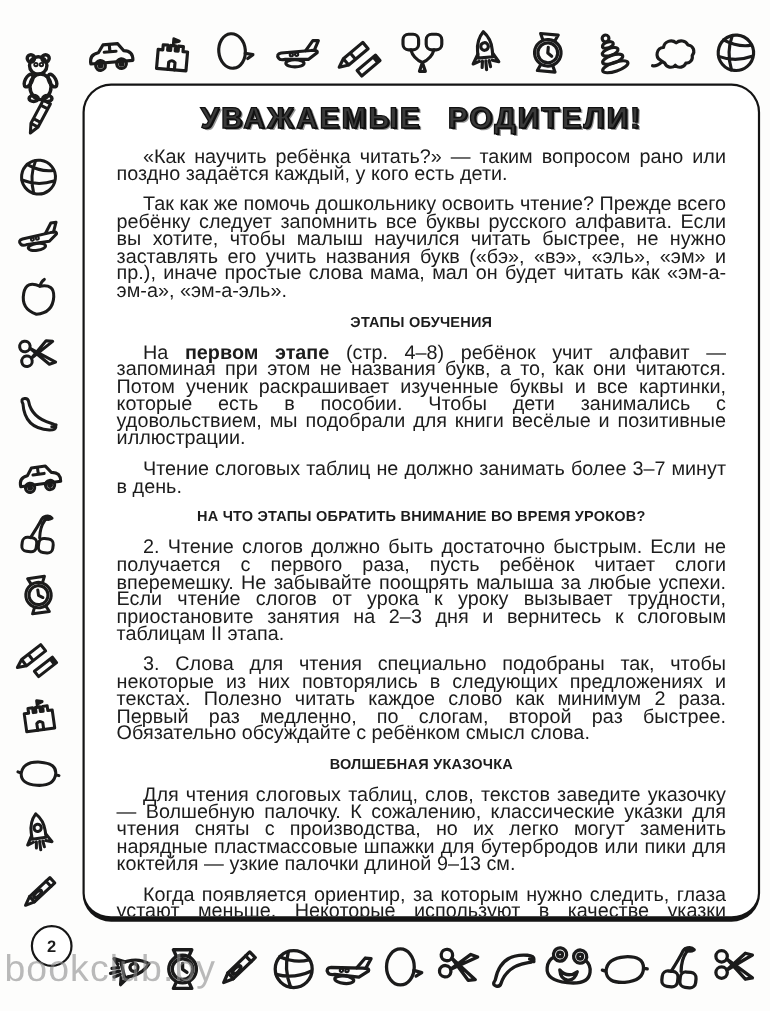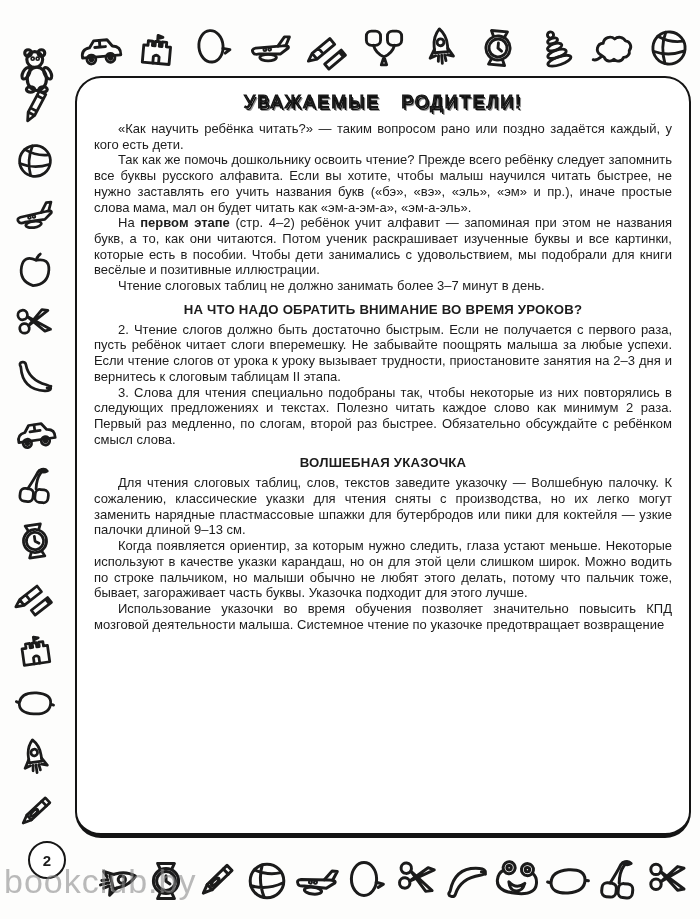--- a/index.html
+++ b/index.html
@@ -36,27 +36,27 @@
     position:absolute;left:4px;top:862px;font-size:34px;color:rgba(140,140,140,0.6);
     letter-spacing:1px;z-index:5;
   }
   
   .frame{
     position:absolute;left:75px;top:76px;width:616px;height:762px;box-sizing:border-box;
     border:2.5px solid #141414;border-bottom-width:5px;border-radius:26px;
     background:#fff;padding:12px 17px 0 17px;overflow:hidden;
   }
   .doc-title{
-    text-align:center;font-size:18px;font-weight:400;letter-spacing:2px;word-spacing:14px;
+    text-align:center;font-size:27px;font-weight:700;letter-spacing:2px;word-spacing:14px;
     margin:2px 0 8px 0;color:#3a3a3a;
     -webkit-text-stroke:1.2px #111;
     text-shadow:1.5px 1.5px 0 #111, 2.5px 2.5px 0 #9a9a9a;
   }
   .content p{
-    margin:0;font-size:13px;line-height:15.7px;text-align:justify;text-indent:24px;
+    margin:12px;font-size:18px;line-height:15.7px;text-align:justify;text-indent:24px;
   }
   .content h2{
     margin:8px 0 4px 0;font-size:13.2px;line-height:16px;text-align:center;
     font-weight:bold;letter-spacing:0.2px;
   }
   .content b{font-weight:bold;}
 </style>
 </head>
 <body>
 
@@ -356,23 +356,24 @@
         <path d="M8.4 12.4 L20 5.6 l-3.2 -0.8 z"></path>
       </svg>
     </span>
   </div>
 
 <div class="frame">
   <h1 class="doc-title">УВАЖАЕМЫЕ РОДИТЕЛИ!</h1>
   <div class="content">
       <p><span>«Как научить ребёнка читать?» — таким вопросом рано или поздно задаётся каждый, у кого есть дети.</span></p>
       <p><span>Так как же помочь дошкольнику освоить чтение? Прежде всего ребёнку следует запомнить все буквы русского алфавита. Если вы хотите, чтобы малыш научился читать быстрее, не нужно заставлять его учить названия букв («бэ», «вэ», «эль», «эм» и пр.), иначе простые слова мама, мал он будет читать как «эм-а-эм-а», «эм-а-эль».</span></p>
-      <p><span>На </span><b>первом этапе</b><span> (стр. 4–2) ребёнок учит алфавит — запоминая при этом не названия букв, а то, как они читаются. Потом ученик раскрашивает изученные буквы и все картинки, которые есть в пособии. Чтобы дети занимались с удовольствием, мы подобрали для книги весёлые и позитивные иллюстрации.</span></p>
+      <h2><span>ЭТАПЫ ОБУЧЕНИЯ</span></h2>
+      <p><span>На </span><b>первом этапе</b><span> (стр. 4–8) ребёнок учит алфавит — запоминая при этом не названия букв, а то, как они читаются. Потом ученик раскрашивает изученные буквы и все картинки, которые есть в пособии. Чтобы дети занимались с удовольствием, мы подобрали для книги весёлые и позитивные иллюстрации.</span></p>
       <p><span>Чтение слоговых таблиц не должно занимать более 3–7 минут в день.</span></p>
-      <h2><span>НА ЧТО НАДО ОБРАТИТЬ ВНИМАНИЕ ВО ВРЕМЯ УРОКОВ?</span></h2>
+      <h2><span>НА ЧТО ЭТАПЫ ОБРАТИТЬ ВНИМАНИЕ ВО ВРЕМЯ УРОКОВ?</span></h2>
       <p><span>2. Чтение слогов должно быть достаточно быстрым. Если не получается с первого раза, пусть ребёнок читает слоги вперемешку. Не забывайте поощрять малыша за любые успехи. Если чтение слогов от урока к уроку вызывает трудности, приостановите занятия на 2–3 дня и вернитесь к слоговым таблицам II этапа.</span></p>
       <p><span>3. Слова для чтения специально подобраны так, чтобы некоторые из них повторялись в следующих предложениях и текстах. Полезно читать каждое слово как минимум 2 раза. Первый раз медленно, по слогам, второй раз быстрее. Обязательно обсуждайте с ребёнком смысл слова.</span></p>
       <h2><span>ВОЛШЕБНАЯ УКАЗОЧКА</span></h2>
       <p><span>Для чтения слоговых таблиц, слов, текстов заведите указочку — Волшебную палочку. К сожалению, классические указки для чтения сняты с производства, но их легко могут заменить нарядные пластмассовые шпажки для бутербродов или пики для коктейля — узкие палочки длиной 9–13 см.</span></p>
       <p><span>Когда появляется ориентир, за которым нужно следить, глаза устают меньше. Некоторые используют в качестве указки карандаш, но он для этой цели слишком широк. Можно водить по строке пальчиком, но малыши обычно не любят этого делать, потому что пальчик тоже, бывает, загораживает часть буквы. Указочка подходит для этого лучше.</span></p>
       <p><span>Использование указочки во время обучения позволяет значительно повысить КПД мозговой деятельности малыша. Системное чтение по указочке предотвращает возвращение</span></p>
     </div>
 </div>
 
 <div class="page-badge">2</div>

